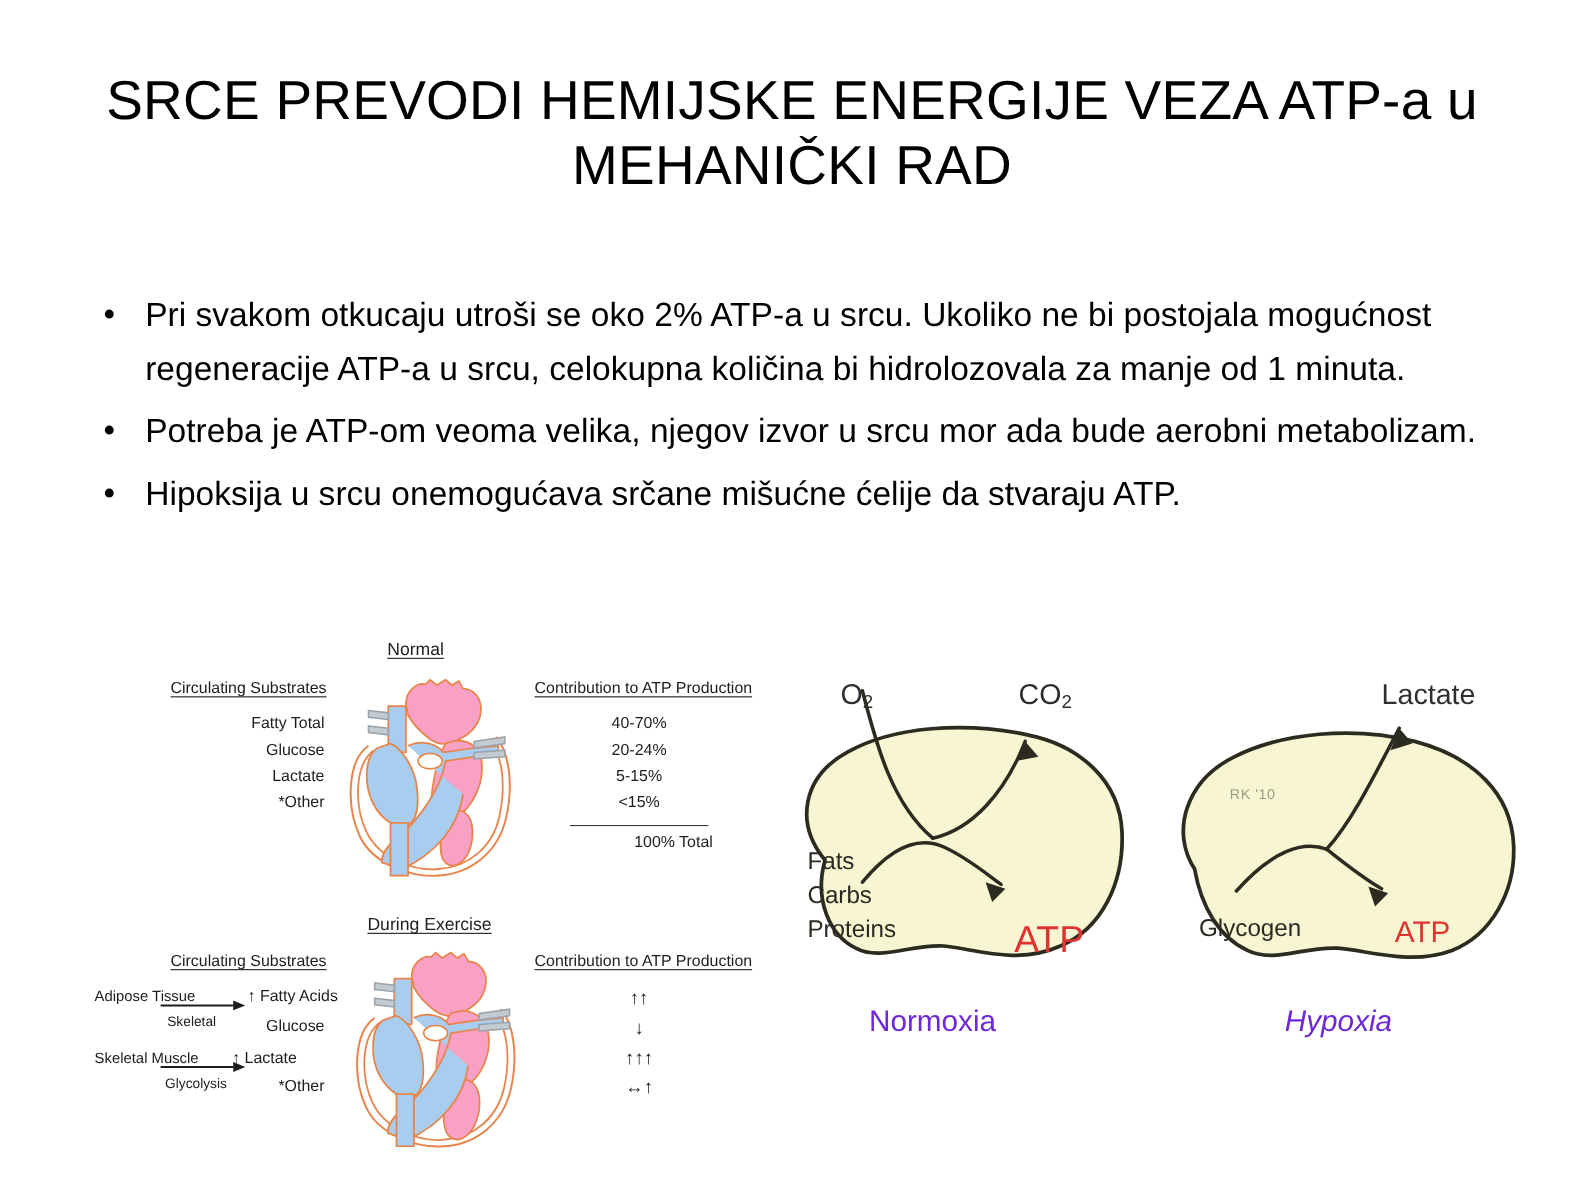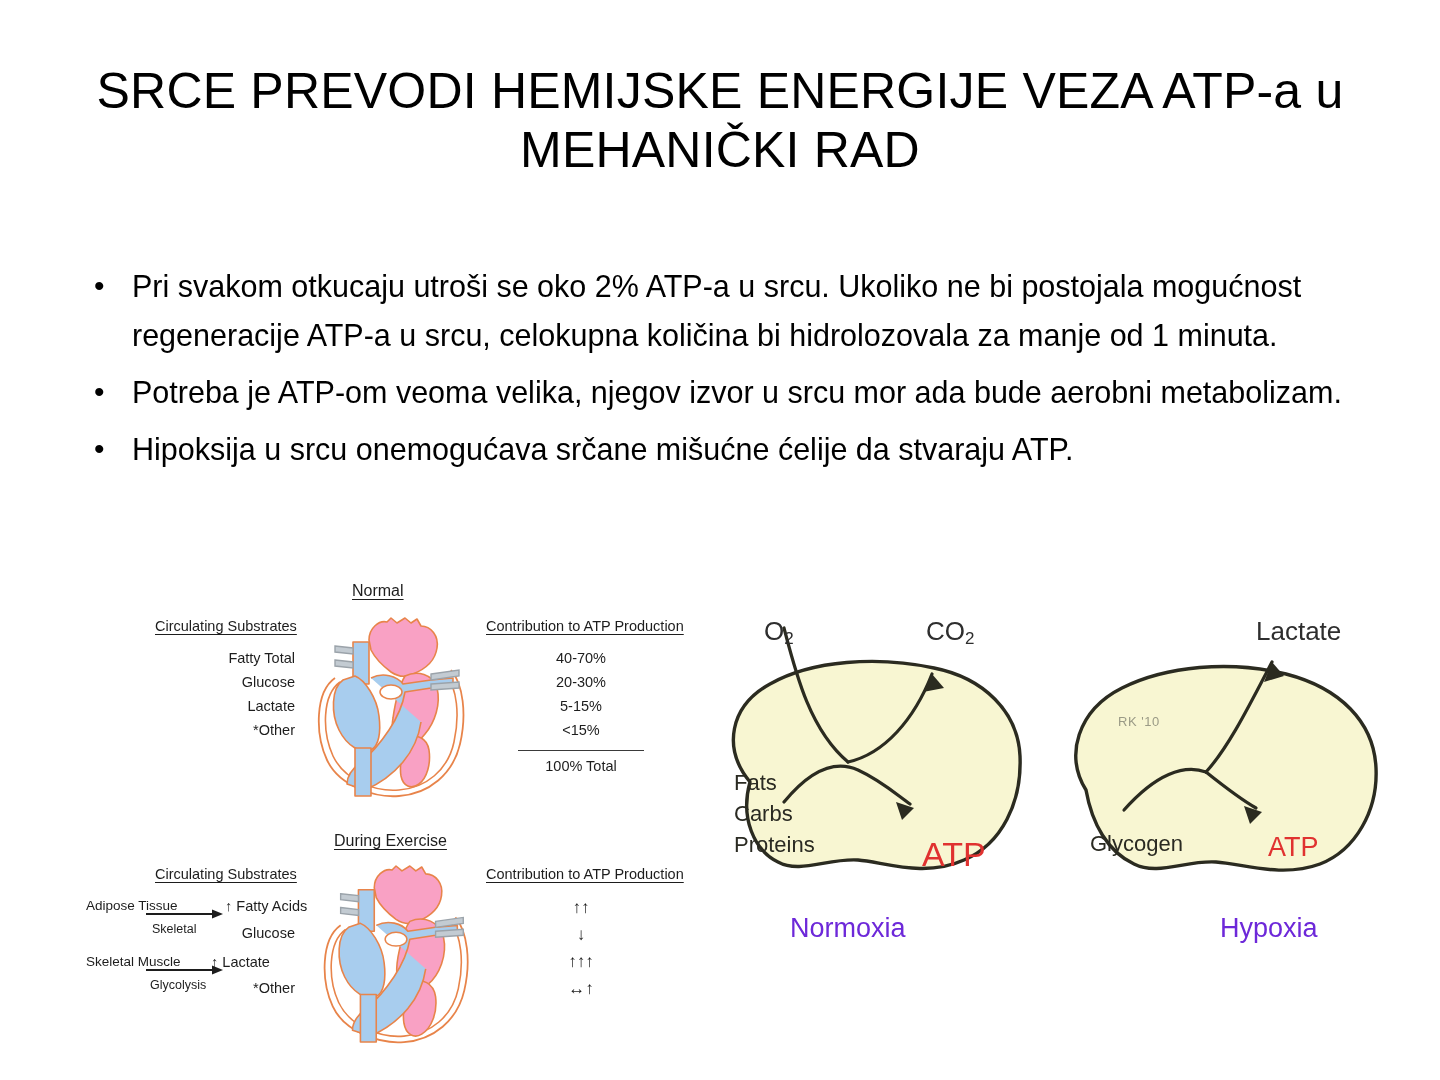--- a/index.html
+++ b/index.html
@@ -238,27 +238,27 @@
           <path d="M22,42 L40,44 L40,50 L22,48 Z"></path>
           <path d="M118,56 L146,52 L146,58 L118,62 Z"></path>
           <path d="M118,66 L146,64 L146,70 L118,72 Z"></path>
         </g>
       </svg>
     </div>
 
     <div class="col-heading" style="left:486px; top:48px;">Contribution to ATP Production</div>
 
     <div class="contrib-item" style="left:486px; top:80px; width:190px;">40-70%</div>
-    <div class="contrib-item" style="left:486px; top:104px; width:190px;">20-30%</div>
+    <div class="contrib-item" style="left:486px; top:104px; width:190px;">20-24%</div>
     <div class="contrib-item" style="left:486px; top:128px; width:190px;">5-15%</div>
     <div class="contrib-item" style="left:486px; top:152px; width:190px;">&lt;15%</div>
 
     <div class="total-rule" style="left:518px; top:180px; width:126px;"></div>
 
-    <div class="contrib-item" style="left:486px; top:188px; width:190px;">100% Total</div>
+    <div class="contrib-item" style="left:458px; top:188px; width:190px;text-align:right;">100% Total</div>
   </div>
 
   <div>
 
     <div class="panel-heading" style="left:334px; top:262px;">During Exercise</div>
 
     <div class="col-heading" style="left:155px; top:296px;">Circulating Substrates</div>
 
     <div class="src-label" style="left:86px; top:328px;">Adipose Tissue</div>
     <div style="position:absolute; left:146px; top:338px;">
@@ -389,16 +389,16 @@
     </svg>
 
     <div class="watermark" style="left:1118px; top:100px;">RK '10</div>
 
     <div class="cell-label" style="left:1256px; top:46px;">Lactate</div>
 
     <div class="cell-inner-text" style="left:1090px; top:258px;">Glycogen</div>
 
     <div class="atp-label small" style="left:1268px; top:262px;">ATP</div>
 
-    <div class="cell-caption" style="left:1220px; top:343px;">Hypoxia</div>
+    <div class="cell-caption" style="left:1168px; top:343px;font-style:italic;">Hypoxia</div>
   </div>
 
 </div>
 
 </body></html>

